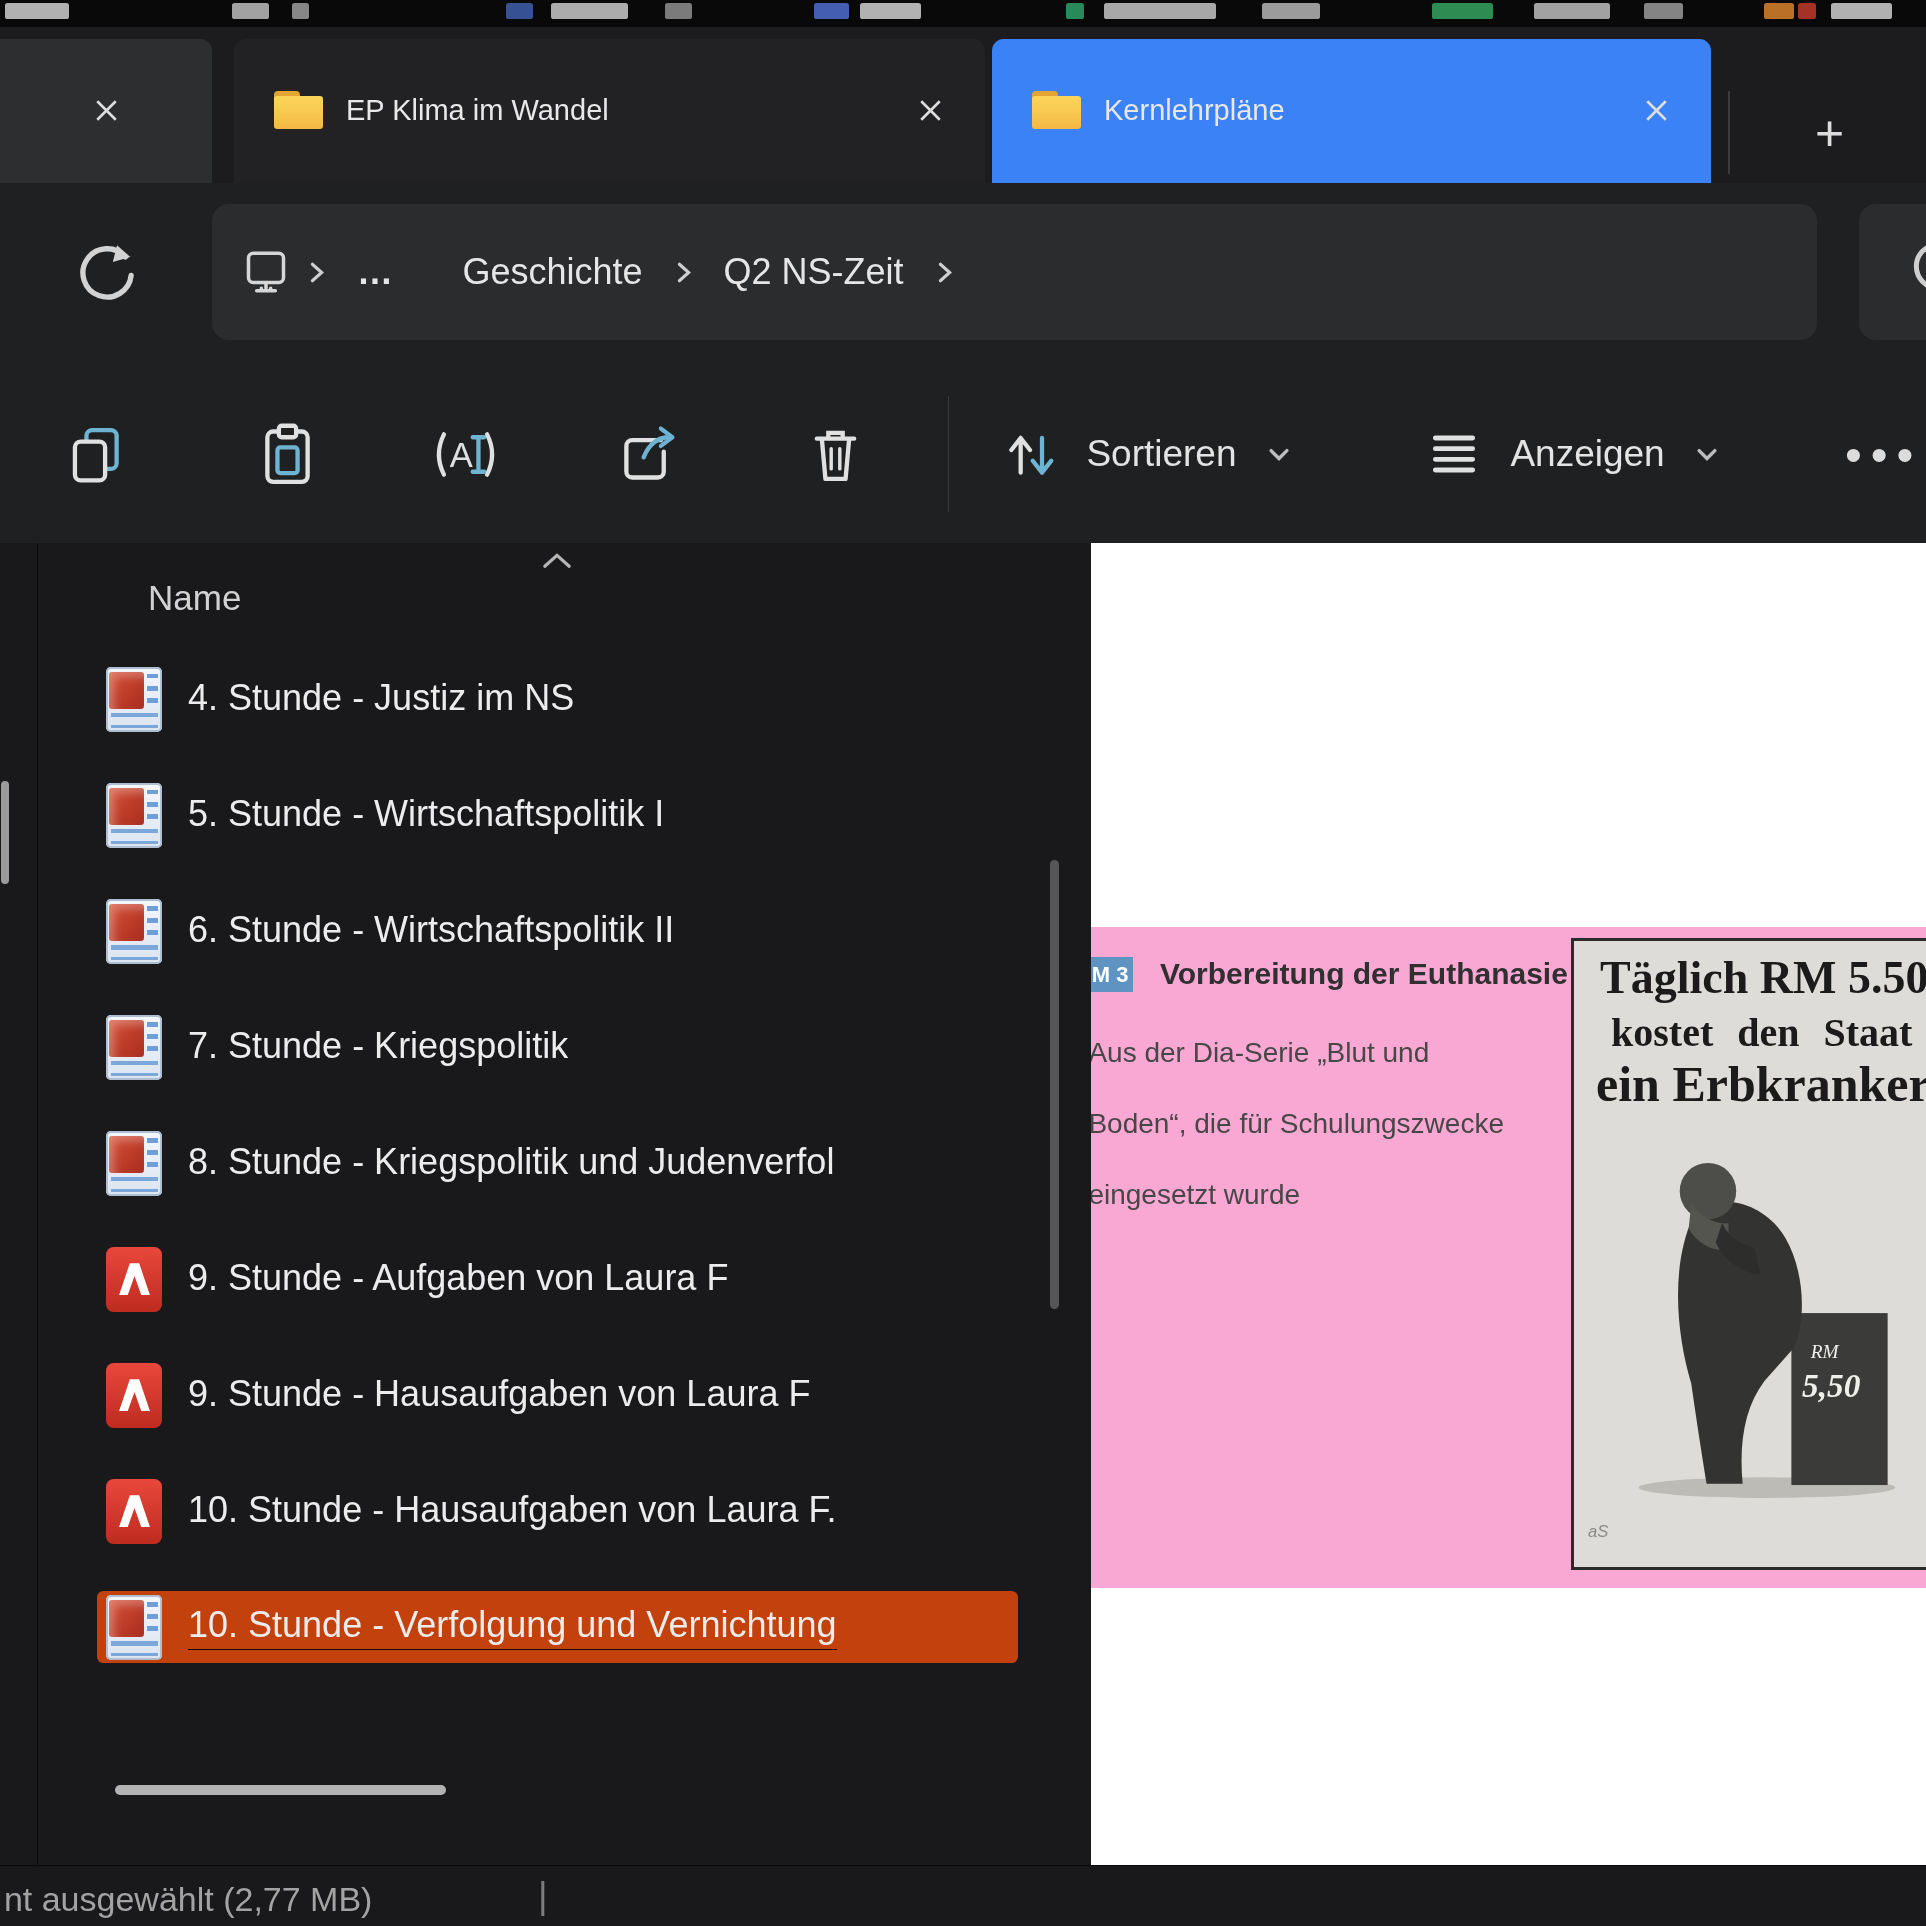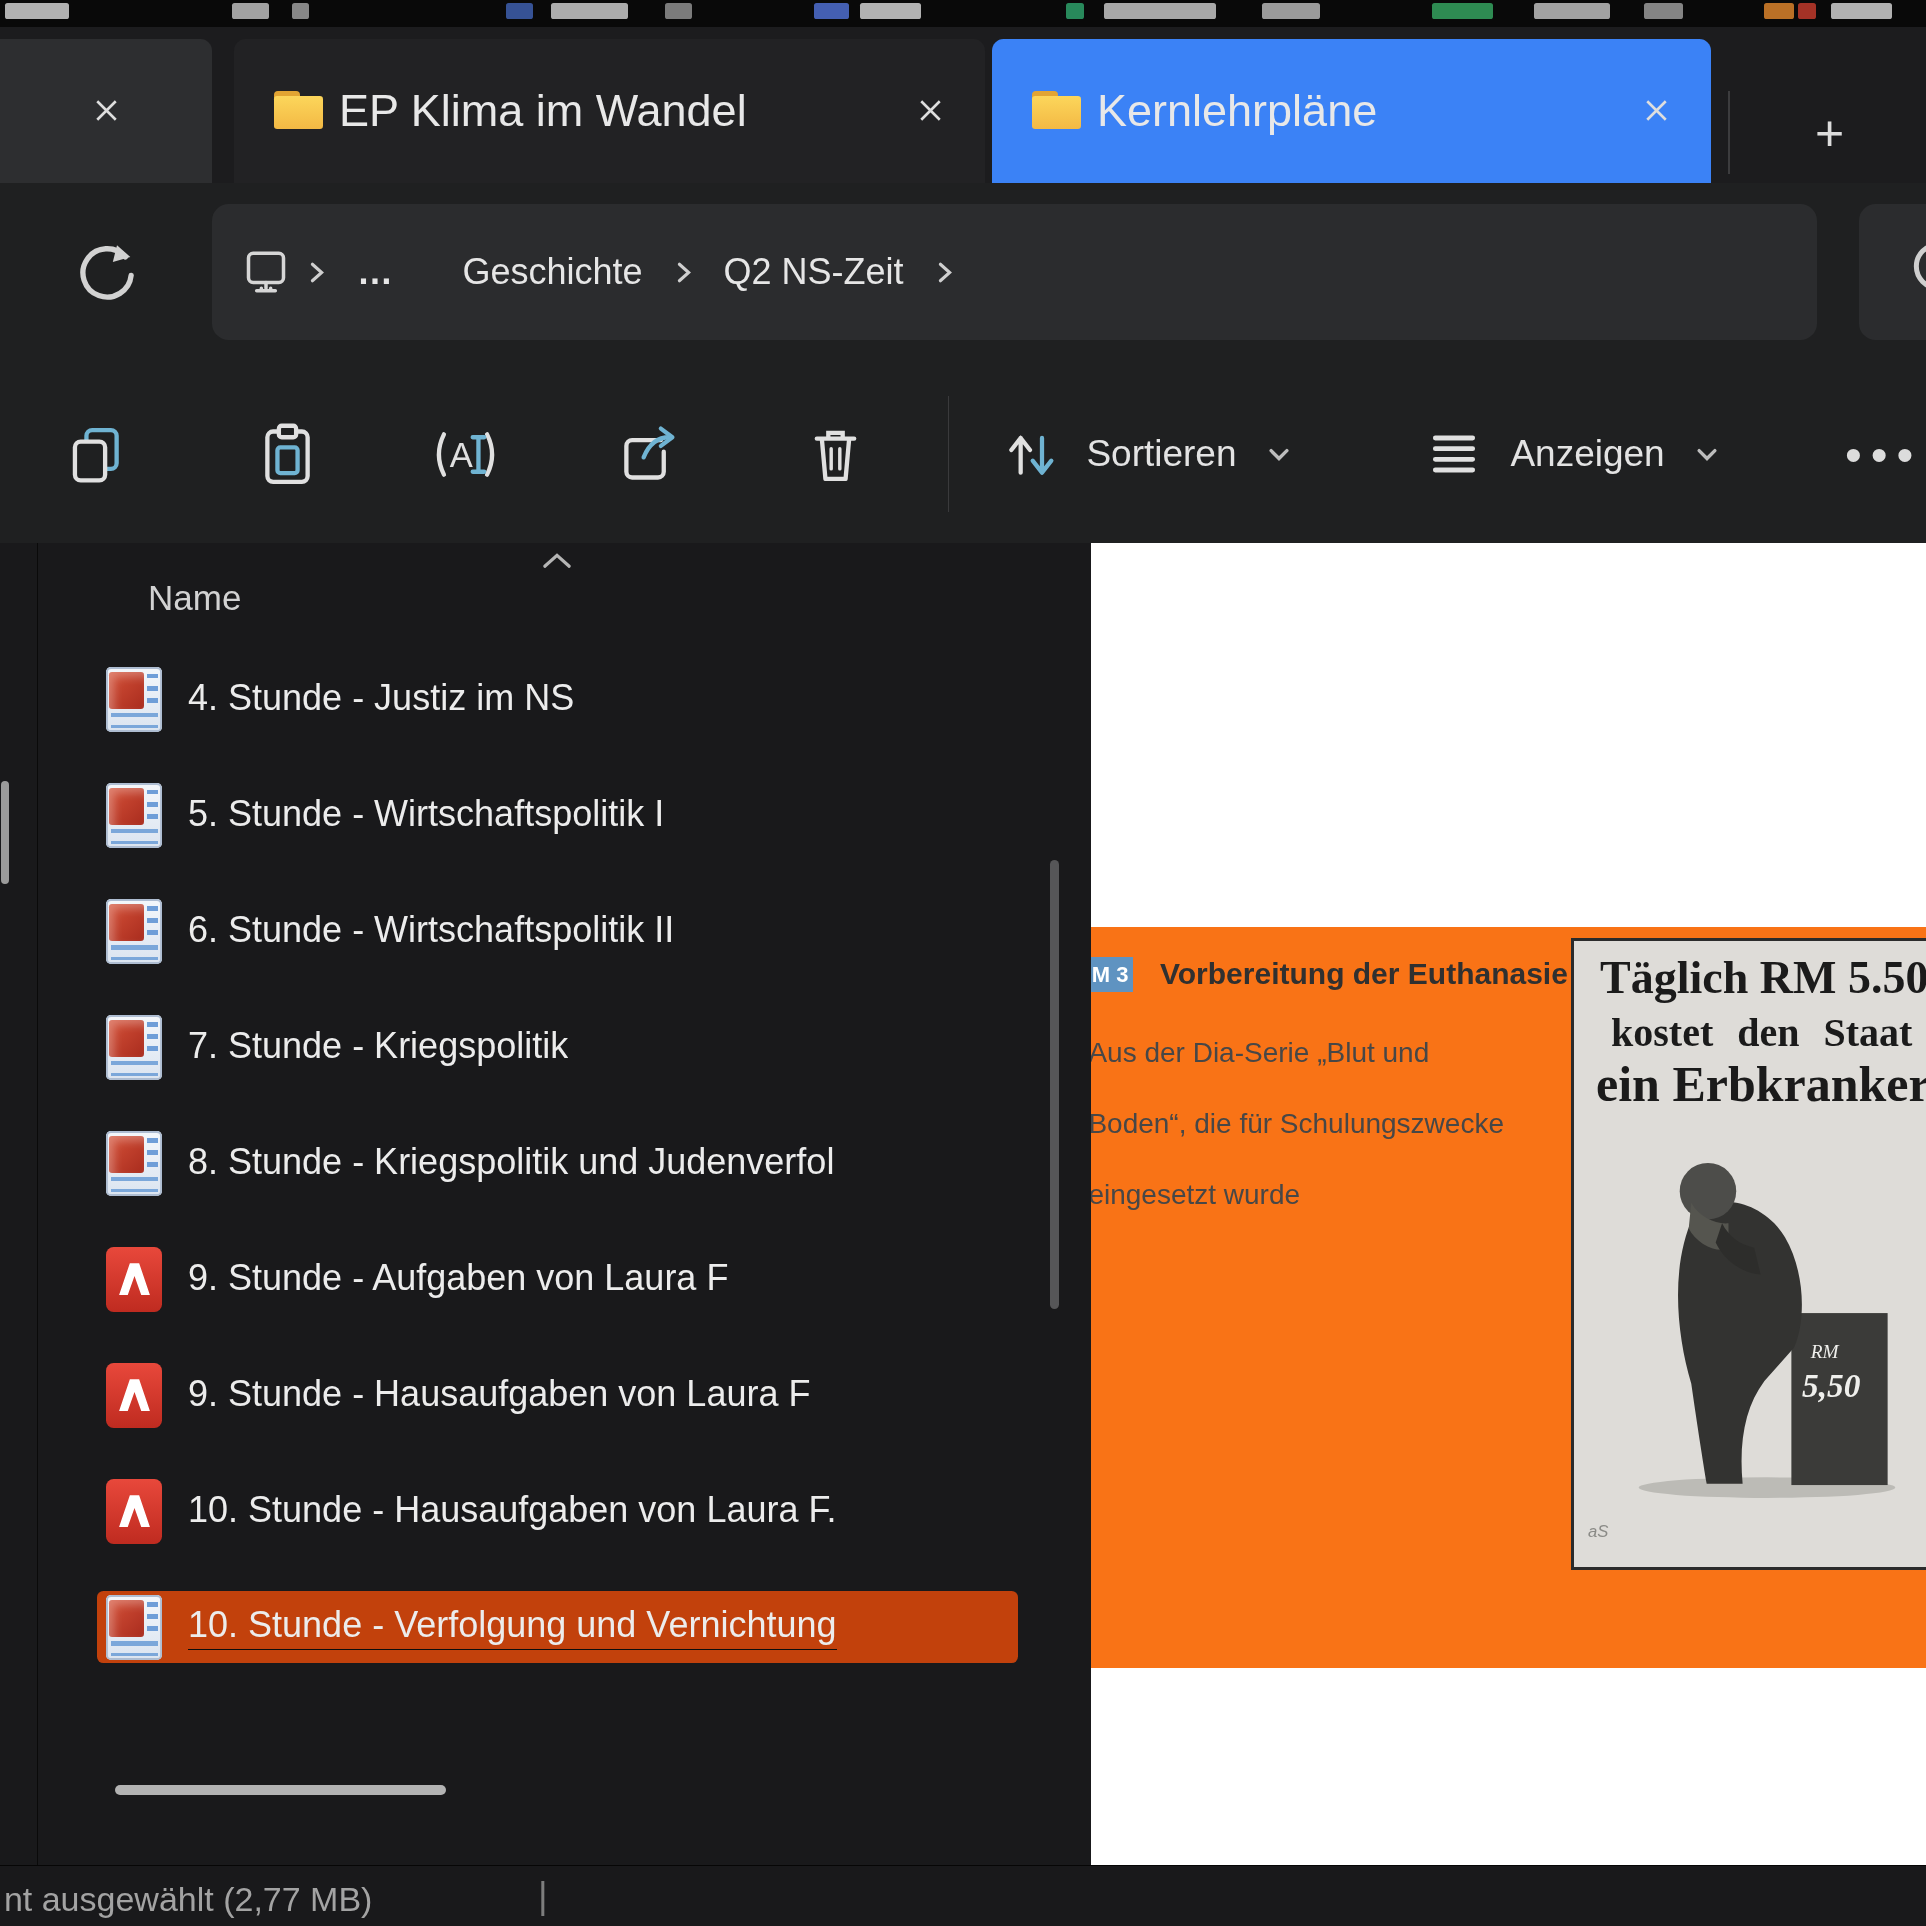--- a/index.html
+++ b/index.html
@@ -11,21 +11,21 @@
   .top-edge .frag{position:absolute;top:2.6px;height:16.7px;border-radius:2.6px;opacity:.85;}
 
   
   .tabbar{position:absolute;left:0;top:27px;width:1926px;height:156px;background:#1c1c1e;border-bottom:1.3px solid #141414;}
   .tab{position:absolute;top:11.6px;height:144px;display:flex;align-items:center;}
   .tab.active{left:0;width:212px;background:#2d2e30;border-radius:0 11.6px 0 0;justify-content:center;}
   .tab.t2{left:234px;width:751px;background:#222224;border-radius:11.6px 11.6px 0 0;}
   .tab.t3{left:992px;width:719px;background:#3b82f6;border-radius:11.6px 11.6px 0 0;}
   .tab-close{width:71px;height:71px;display:flex;align-items:center;justify-content:center;border-radius:7.7px;background:transparent;border:none;cursor:pointer;}
   .tab .folder{margin-left:40px;}
-  .tab-label{color:#e8e8e8;font-size:45px;margin-left:16px;white-space:nowrap;overflow:hidden;flex:1;}
+  .tab-label{color:#e8e8e8;font-size:29px;margin-left:23px;white-space:nowrap;overflow:hidden;flex:1;}
   .tab-div{position:absolute;left:1728px;top:64px;width:1.9px;height:83px;background:#3c3c3e;}
   .newtab{position:absolute;left:1791px;top:67px;width:77px;height:77px;background:transparent;border:none;color:#dcdcdc;font-size:50px;line-height:1;cursor:pointer;font-family:"Liberation Sans",sans-serif;}
 
   
   .folder{position:relative;width:49px;height:39px;flex:0 0 auto;}
   .folder .back{position:absolute;left:0;top:0;width:26px;height:11.6px;background:#e2a433;border-radius:3.9px 3.9px 0 0;}
   .folder .front{position:absolute;left:0;top:5.1px;width:49px;height:33px;background:linear-gradient(#fcd65b,#f3b944);border-radius:3.2px;}
 
   
   .xicon{width:37px;height:37px;}
@@ -68,21 +68,21 @@
   .ficon.word .c{position:absolute;left:5.1px;right:4.5px;top:46px;height:15.4px;background:repeating-linear-gradient(#7ba7da 0 4.5px,transparent 4.5px 12.2px);}
   .ficon.pdf{background:linear-gradient(#e8483b,#bf2b20);border-radius:7.7px;}
   .ficon.pdf .a{position:absolute;left:13px;top:16.7px;width:31px;height:32px;background:#fff;
       clip-path:polygon(0% 100%,35% 0%,65% 0%,100% 100%,72% 100%,50% 40%,28% 100%);}
 
   .vscroll{position:absolute;left:1011px;top:317px;width:9px;height:449px;background:#565658;border-radius:4.5px;}
   .hscroll{position:absolute;left:76px;top:1242px;width:331px;height:10.3px;background:#b3b3b3;border-radius:5.1px;}
 
   
   .preview{position:absolute;left:1091px;top:0;width:835px;height:1323px;background:#ffffff;overflow:hidden;}
-  .docimg{position:absolute;left:0;top:384px;width:835px;height:741px;background:#f97316;overflow:hidden;text-decoration:underline;}
+  .docimg{position:absolute;left:0;top:384px;width:835px;height:661px;background:#f9a8d4;overflow:hidden;text-decoration:underline;}
   .doc-badge{position:absolute;left:-3.9px;top:30px;width:46px;height:35px;background:#5f93c1;color:#fff;
              font-size:22px;font-weight:bold;display:flex;align-items:center;justify-content:center;}
   .doc-title{position:absolute;left:69px;top:30px;font-size:30px;font-weight:bold;color:#303030;white-space:nowrap;text-align:center;}
   .doc-caption{position:absolute;left:-2.6px;top:90px;font-size:28px;color:#474747;line-height:71px;white-space:nowrap;}
 
   .poster{position:absolute;left:480px;top:11px;width:360px;height:626px;background:#dedcd8;
           border-left:3.9px solid #2b2b2b;border-top:3.9px solid #2b2b2b;border-bottom:3.9px solid #2b2b2b;overflow:hidden;}
   .poster .fr{font-family:"Liberation Serif",serif;font-weight:bold;color:#1b1b1b;position:absolute;white-space:nowrap;}
   .p1{left:26px;top:10.3px;font-size:46px;}
   .p2{left:37px;top:68px;font-size:40px;word-spacing:14px;}

